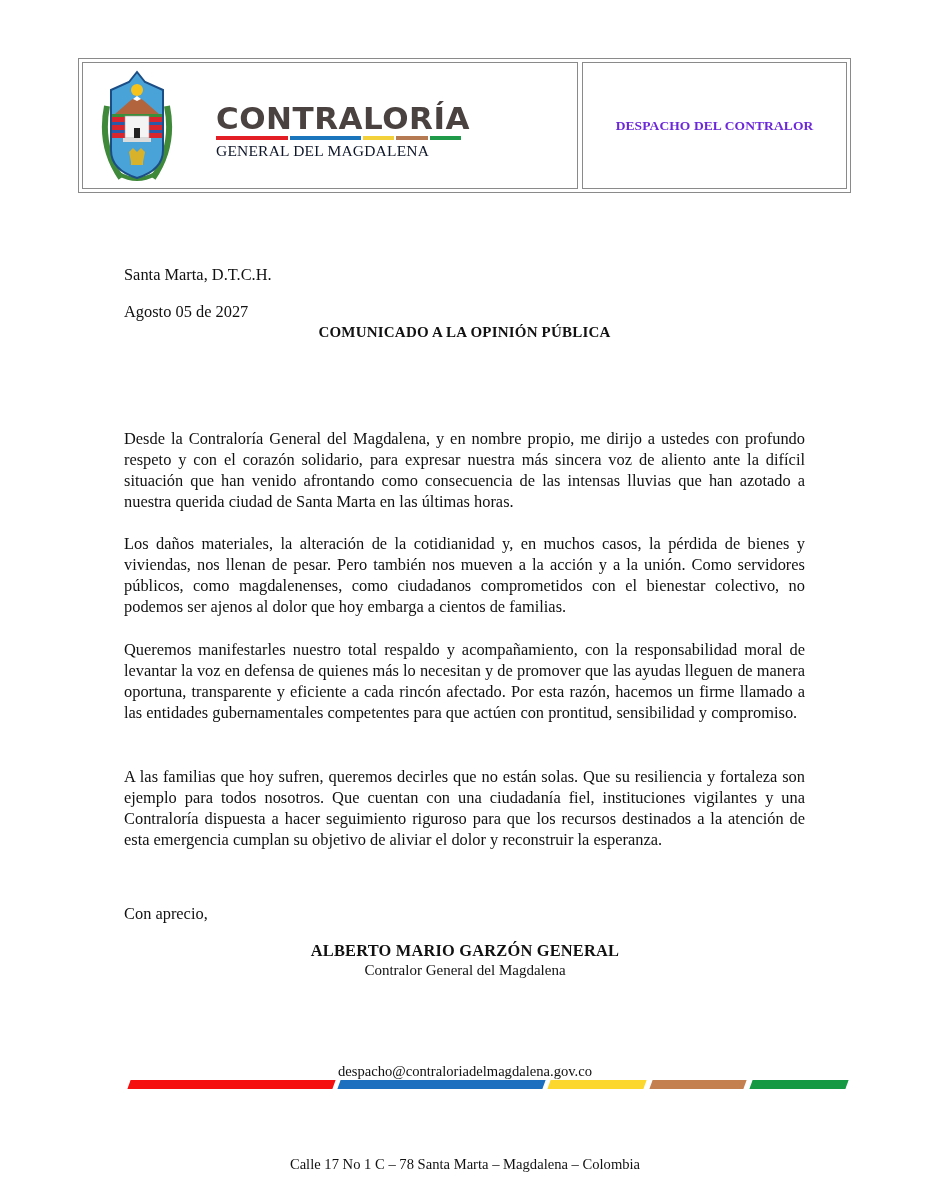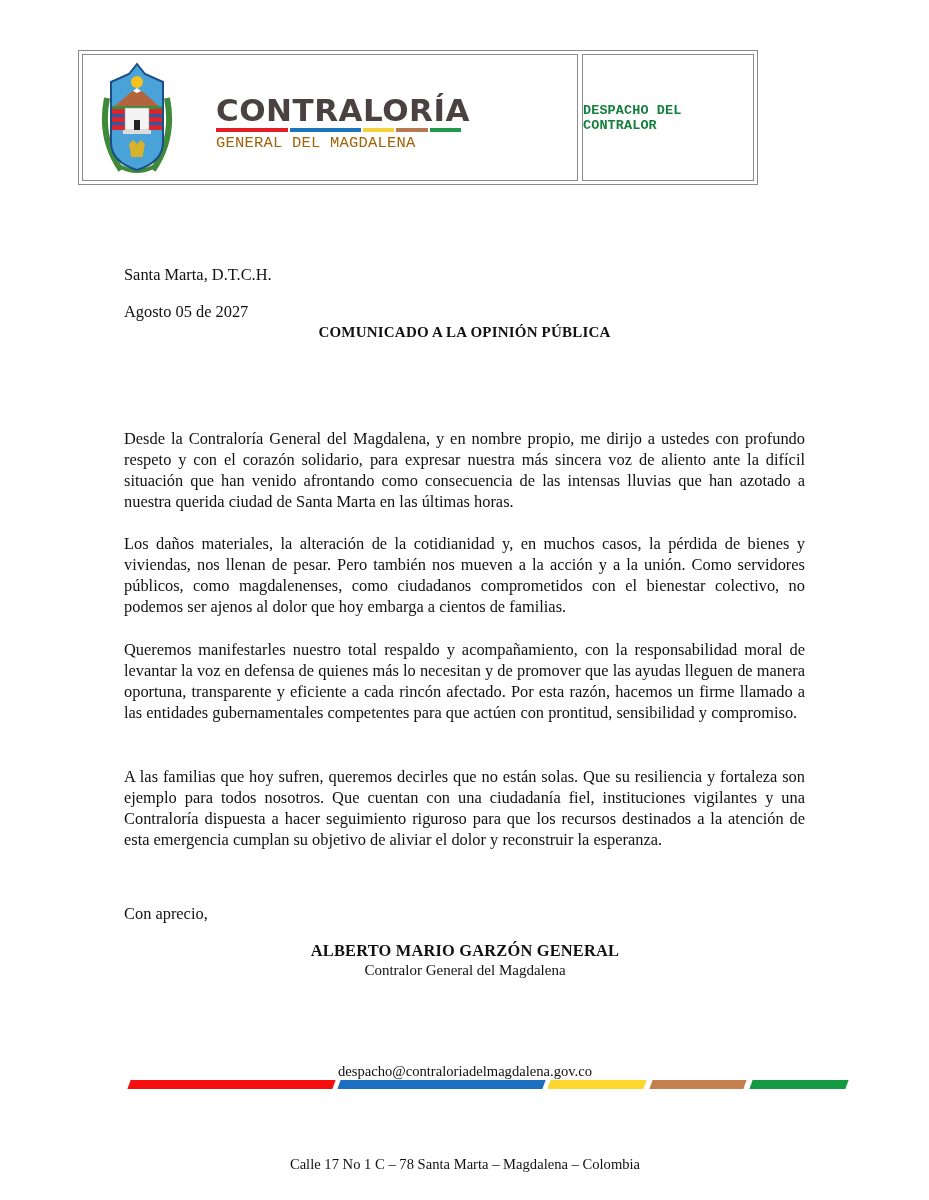--- a/index.html
+++ b/index.html
@@ -1,30 +1,30 @@
 <!DOCTYPE html>
 <html><head>
 <meta charset="utf-8">
 <style>
   html, body { margin: 0; padding: 0; background: #ffffff; }
   body { width: 929px; height: 1200px; position: relative; overflow: hidden; font-family: "Liberation Serif", serif; color: #111; }
 
   
-  .header-outer { position: absolute; left: 78px; top: 50px; width: 680px; height: 135px; border: 1.5px solid #8a8a8a; box-sizing: border-box; }
+  .header-outer { position: absolute; left: 78px; top: 58px; width: 773px; height: 135px; border: 1.5px solid #8a8a8a; box-sizing: border-box; }
   .cell { position: absolute; top: 3px; bottom: 3px; border: 1.5px solid #8a8a8a; box-sizing: border-box; background: #fff; }
   .cell-logo { left: 3px; width: 496px; }
   .cell-office { left: 503px; right: 3px; display: flex; align-items: center; justify-content: center; }
-  .office-title { font-family: Liberation Mono, monospace; font-weight: bold; font-size: 13.5px; letter-spacing: 0.1px; color: #15803d; }
+  .office-title { font-family: Liberation Serif, serif; font-weight: bold; font-size: 13.5px; letter-spacing: 0.1px; color: #6d28d9; }
 
   .shield { position: absolute; left: 18px; top: 5px; width: 72px; height: 118px; }
   .brand { position: absolute; left: 133px; top: 38px; }
   .brand-name { font-family: "DejaVu Sans", sans-serif; font-weight: bold; font-size: 31px; color: #4a4240; letter-spacing: 0.5px; line-height: 34px; }
   .brand-stripe { display: flex; gap: 2px; margin-top: 1px; height: 4px; width: 245px; }
   .brand-stripe span { display: block; height: 4px; }
-  .brand-sub { font-family: Liberation Mono, monospace; font-size: 15.5px; color: #a16207; margin-top: 2px; letter-spacing: 0.2px; }
+  .brand-sub { font-family: Liberation Serif, serif; font-size: 15.5px; color: #0f172a; margin-top: 2px; letter-spacing: 0.2px; }
 
   
   .text { position: absolute; left: 124px; width: 681px; font-size: 16.4px; line-height: 21px; margin-top: 40px; }
   .justify { text-align: justify; text-align-last: left; }
   .title { position: absolute; left: 124px; width: 681px; top: 324px; font-size: 15px; font-weight: bold; text-align: center; letter-spacing: 0.2px; }
 
   .sig { position: absolute; left: 180px; width: 570px; text-align: center; }
   .sig-name { top: 941px; font-weight: bold; font-size: 16.4px; letter-spacing: 0.2px; }
   .sig-role { top: 962px; font-size: 15px; }
 

